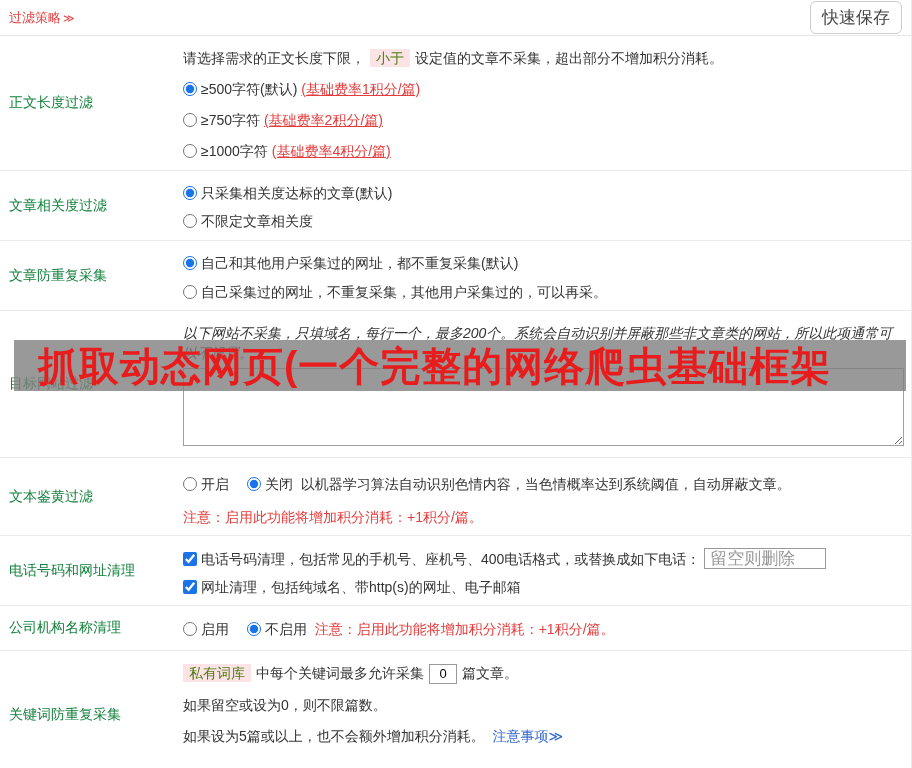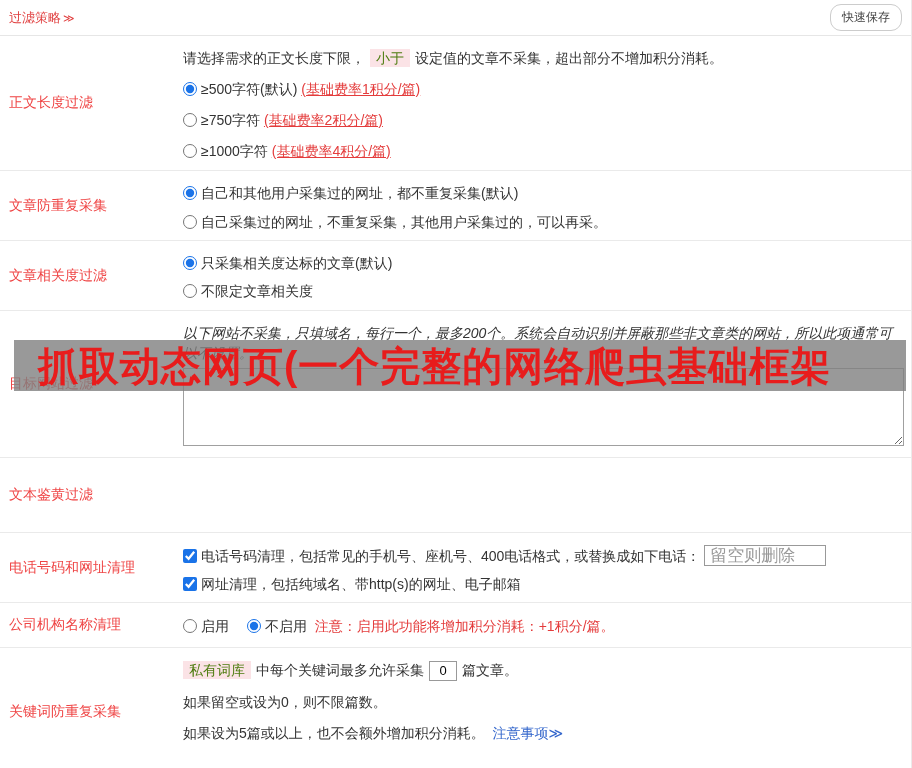--- a/index.html
+++ b/index.html
@@ -2,24 +2,24 @@
 <html><head>
 <meta charset="utf-8">
 <style>
   * { box-sizing: border-box; }
   body { margin: 0; background: #fff; font-family: "Liberation Sans", "DejaVu Sans", sans-serif; font-size: 14px; color: #333; }
   .page { position: relative; width: 912px; height: 768px; overflow: hidden; background: #fff; border-right: 1px solid #eceaea; }
 
   .header { height: 36px; display: flex; align-items: center; justify-content: space-between; padding: 0 9px; border-bottom: 1px solid #e6e6e6; }
   .title { color: #e03e3e; font-size: 13px; cursor: pointer; }
   .title .chev { font-size: 11px; margin-left: 2px; }
-  .save-btn { background: #fff; border: 1px solid #ccc; border-radius: 11px; padding: 4px 11px; font-size: 12px; color: #444; font-family: inherit; cursor: pointer; }
+  .save-btn { background: #fff; border: 1px solid #ccc; border-radius: 6px; padding: 4px 11px; font-size: 17px; color: #444; font-family: inherit; cursor: pointer; }
 
   .row { display: flex; border-bottom: 1px solid #eaeaea; }
-  .row-label { flex: 0 0 183px; display: flex; align-items: center; padding-left: 9px; color: #ef4444; }
+  .row-label { flex: 0 0 183px; display: flex; align-items: center; padding-left: 9px; color: #15803d; }
   .row-content { flex: 1; padding: 12px 8px 8px 0; }
 
   .line { line-height: 20px; margin-bottom: 11px; }
   .line:last-child { margin-bottom: 0; }
 
   input[type="radio"], input[type="checkbox"] { accent-color: #1a73e8; width: 14px; height: 14px; margin: 0 4px 0 0; vertical-align: -2px; cursor: pointer; }
   .gap { display: inline-block; width: 14px; }
 
   .red { color: #e43c3c; }
   .fee { color: #e43c3c; text-decoration: underline; }
@@ -69,54 +69,62 @@
       </div>
       <div class="line">
         <input type="radio" name="len" style=""><span>≥750字符 </span><span class="fee">(基础费率2积分/篇)</span>
       </div>
       <div class="line">
         <input type="radio" name="len" style=""><span>≥1000字符 </span><span class="fee">(基础费率4积分/篇)</span>
       </div>
     </div>
   </div>
 
+  <div class="row r-rel">
+    <div class="row-label">文章相关度过滤</div>
+    <div class="row-content">
+      <div class="line" style="margin-bottom:8px;">
+        <input type="radio" name="rel" checked="" style=""><span>只采集相关度达标的文章(默认)</span>
+      </div>
+      <div class="line">
+        <input type="radio" name="rel" style=""><span>不限定文章相关度</span>
+      </div>
+    </div>
+  </div>
+
   <div class="row r-dedupe">
     <div class="row-label">文章防重复采集</div>
     <div class="row-content">
       <div class="line" style="margin-bottom:9px;">
         <input type="radio" name="dup" checked="" style=""><span>自己和其他用户采集过的网址，都不重复采集(默认)</span>
       </div>
       <div class="line">
         <input type="radio" name="dup" style=""><span>自己采集过的网址，不重复采集，其他用户采集过的，可以再采。</span>
-      </div>
-    </div>
-  </div>
-
-  <div class="row r-rel">
-    <div class="row-label">文章相关度过滤</div>
-    <div class="row-content">
-      <div class="line" style="margin-bottom:8px;">
-        <input type="radio" name="rel" checked="" style=""><span>只采集相关度达标的文章(默认)</span>
-      </div>
-      <div class="line">
-        <input type="radio" name="rel" style=""><span>不限定文章相关度</span>
       </div>
     </div>
   </div>
 
   <div class="row r-target">
     <div class="row-label">目标网站过滤</div>
     <div class="row-content">
       <div class="line" style="max-width:725px;margin-bottom:3px;font-style:italic;">以下网站不采集，只填域名，每行一个，最多200个。系统会自动识别并屏蔽那些非文章类的网站，所以此项通常可以不设置。</div>
       <textarea class="sites" style=""></textarea>
     </div>
   </div>
 
   <div class="row r-porn">
     <div class="row-label">文本鉴黄过滤</div>
+    <div class="row-content" style="padding-top:16px;">
+      <div class="line" style="margin-bottom:13px;">
+        <input type="radio" name="porn" style=""><span>开启</span><span class="gap"></span>
+        <input type="radio" name="porn" checked="" style=""><span>关闭</span>
+        <span>&nbsp;</span><span>以机器学习算法自动识别色情内容，当色情概率达到系统阈值，自动屏蔽文章。</span>
+      </div>
+      <div class="line red">注意：启用此功能将增加积分消耗：+1积分/篇。</div>
+    </div>
   </div>
 
   <div class="row r-clean">
     <div class="row-label">电话号码和网址清理</div>
     <div class="row-content">
       <div class="line" style="margin-bottom:8px;">
         <input type="checkbox" checked="" style=""><span>电话号码清理，包括常见的手机号、座机号、400电话格式，或替换成如下电话：</span>
         <input type="text" class="text-input" placeholder="留空则删除" style="">
       </div>
       <div class="line">

